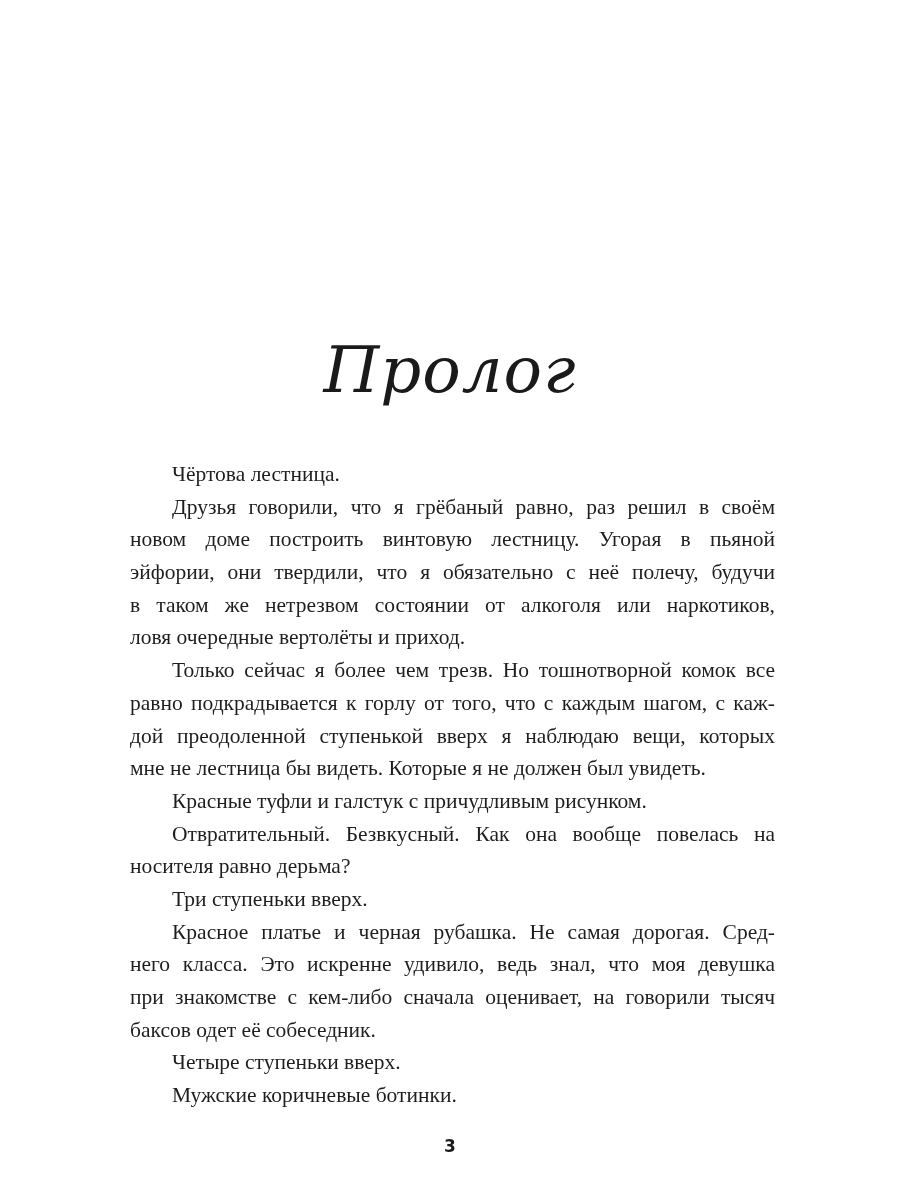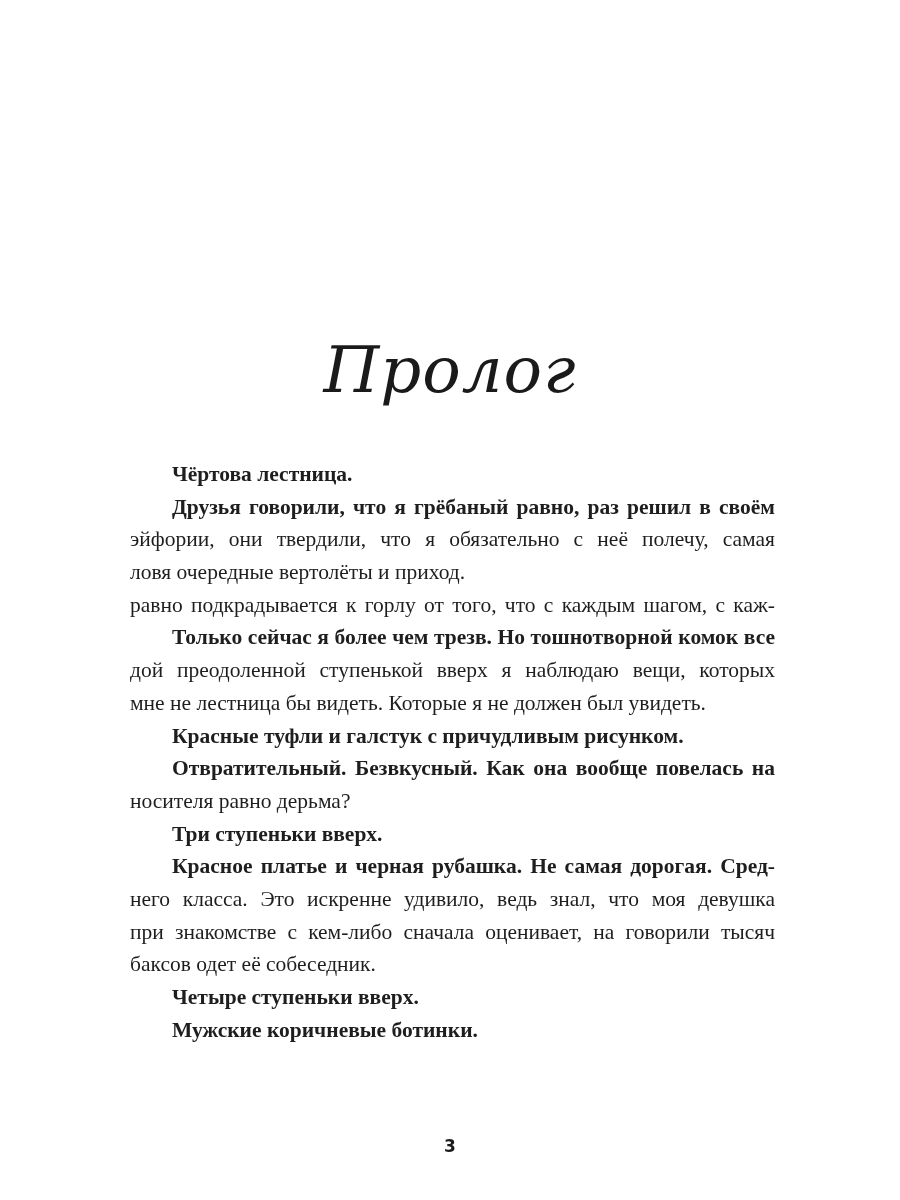--- a/index.html
+++ b/index.html
@@ -45,21 +45,20 @@
     .line {
       display: block;
       height: 32.7px;
       line-height: 32.7px;
       white-space: nowrap;
       text-align: justify;
       text-align-last: justify;
     }
     .line.indent {
       padding-left: 42px;
-      font-weight: bold;
     }
     .line.last {
       text-align-last: left;
     }
     .page-number {
       position: absolute;
       left: 0;
       width: 900px;
       top: 1136px;
       text-align: center;
@@ -71,24 +70,26 @@
   </style>
 </head>
 <body>
 
 <div class="page">
   <div class="chapter-title">Пролог</div>
 
   <div class="text-block">
     <span class="line indent last">Чёртова лестница.</span>
     <span class="line indent">Друзья говорили, что я грёбаный равно, раз решил в своём</span>
-    <span class="line">эйфории, они твердили, что я обязательно с неё полечу, самая</span>
+    <span class="line">новом доме построить винтовую лестницу. Угорая в пьяной</span>
+    <span class="line">эйфории, они твердили, что я обязательно с неё полечу, будучи</span>
+    <span class="line">в таком же нетрезвом состоянии от алкоголя или наркотиков,</span>
     <span class="line last">ловя очередные вертолёты и приход.</span>
+    <span class="line indent">Только сейчас я более чем трезв. Но тошнотворной комок все</span>
     <span class="line">равно подкрадывается к горлу от того, что с каждым шагом, с каж-</span>
-    <span class="line indent">Только сейчас я более чем трезв. Но тошнотворной комок все</span>
     <span class="line">дой преодоленной ступенькой вверх я наблюдаю вещи, которых</span>
     <span class="line last">мне не лестница бы видеть. Которые я не должен был увидеть.</span>
     <span class="line indent last">Красные туфли и галстук с причудливым рисунком.</span>
     <span class="line indent">Отвратительный. Безвкусный. Как она вообще повелась на</span>
     <span class="line last">носителя равно дерьма?</span>
     <span class="line indent last">Три ступеньки вверх.</span>
     <span class="line indent">Красное платье и черная рубашка. Не самая дорогая. Сред-</span>
     <span class="line">него класса. Это искренне удивило, ведь знал, что моя девушка</span>
     <span class="line">при знакомстве с кем-либо сначала оценивает, на говорили тысяч</span>
     <span class="line last">баксов одет её собеседник.</span>

